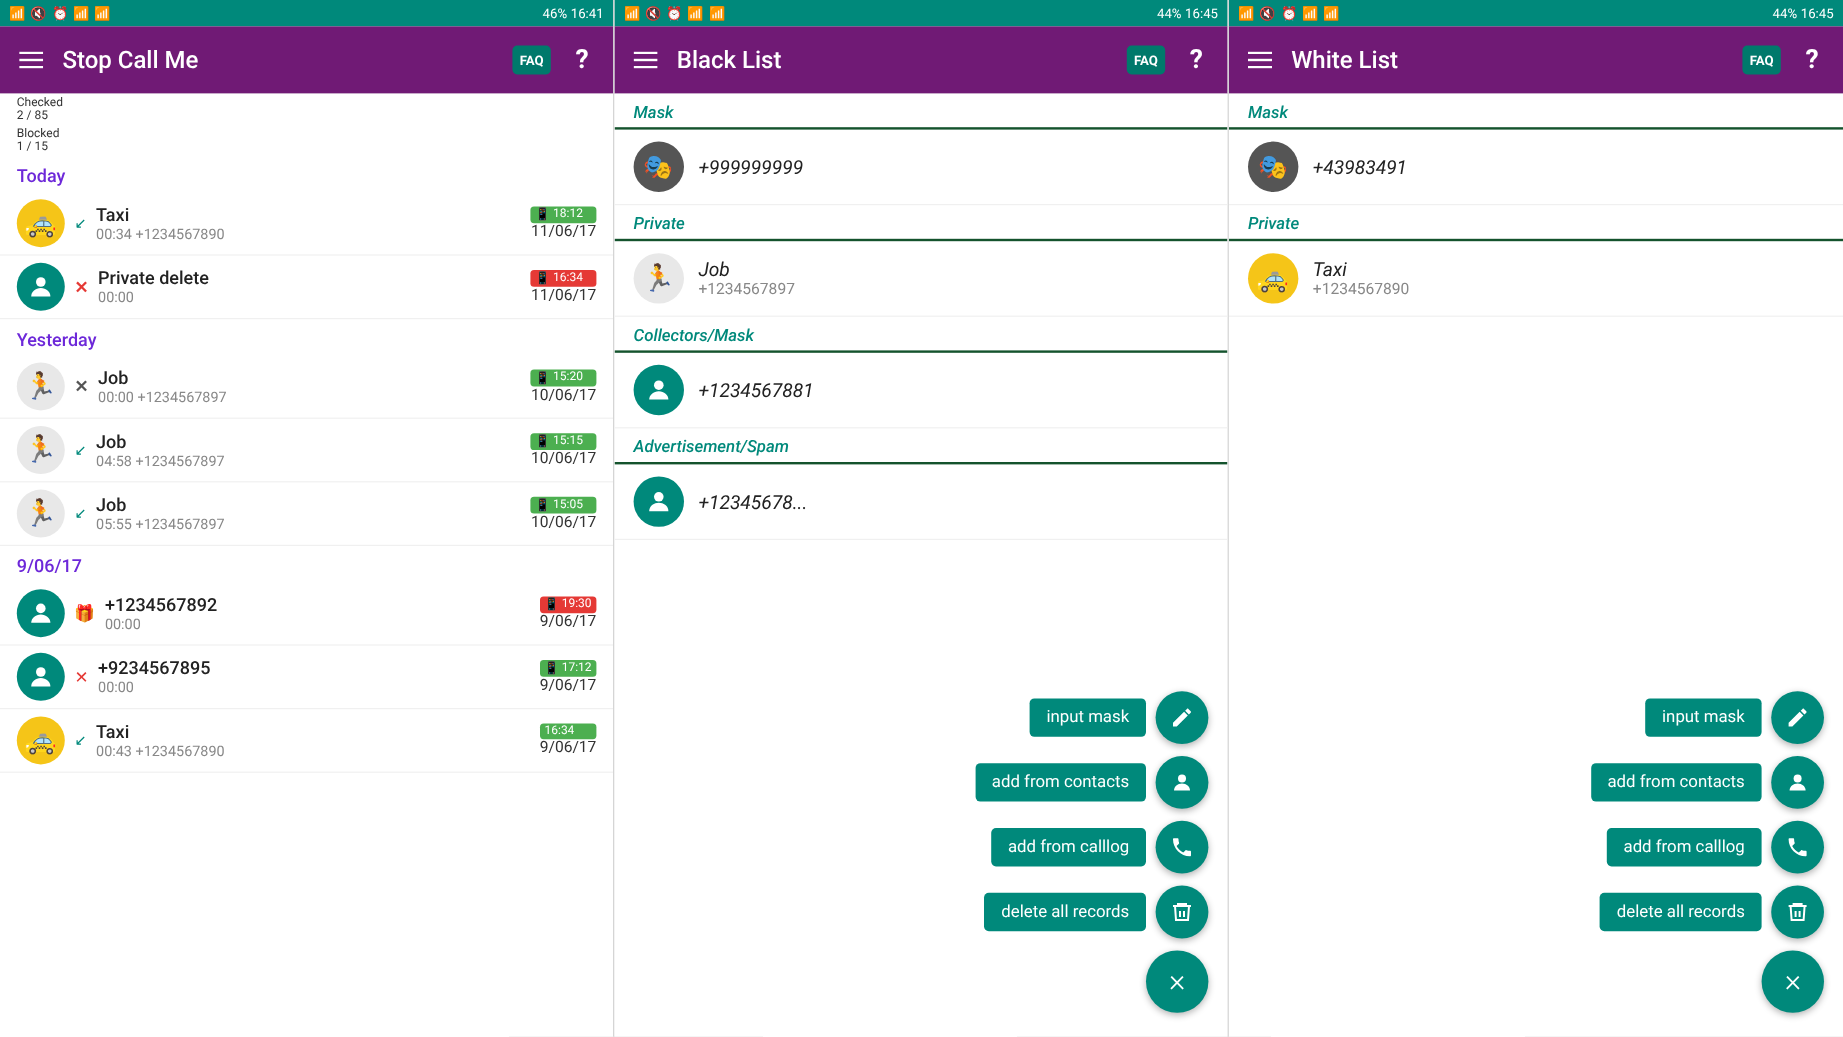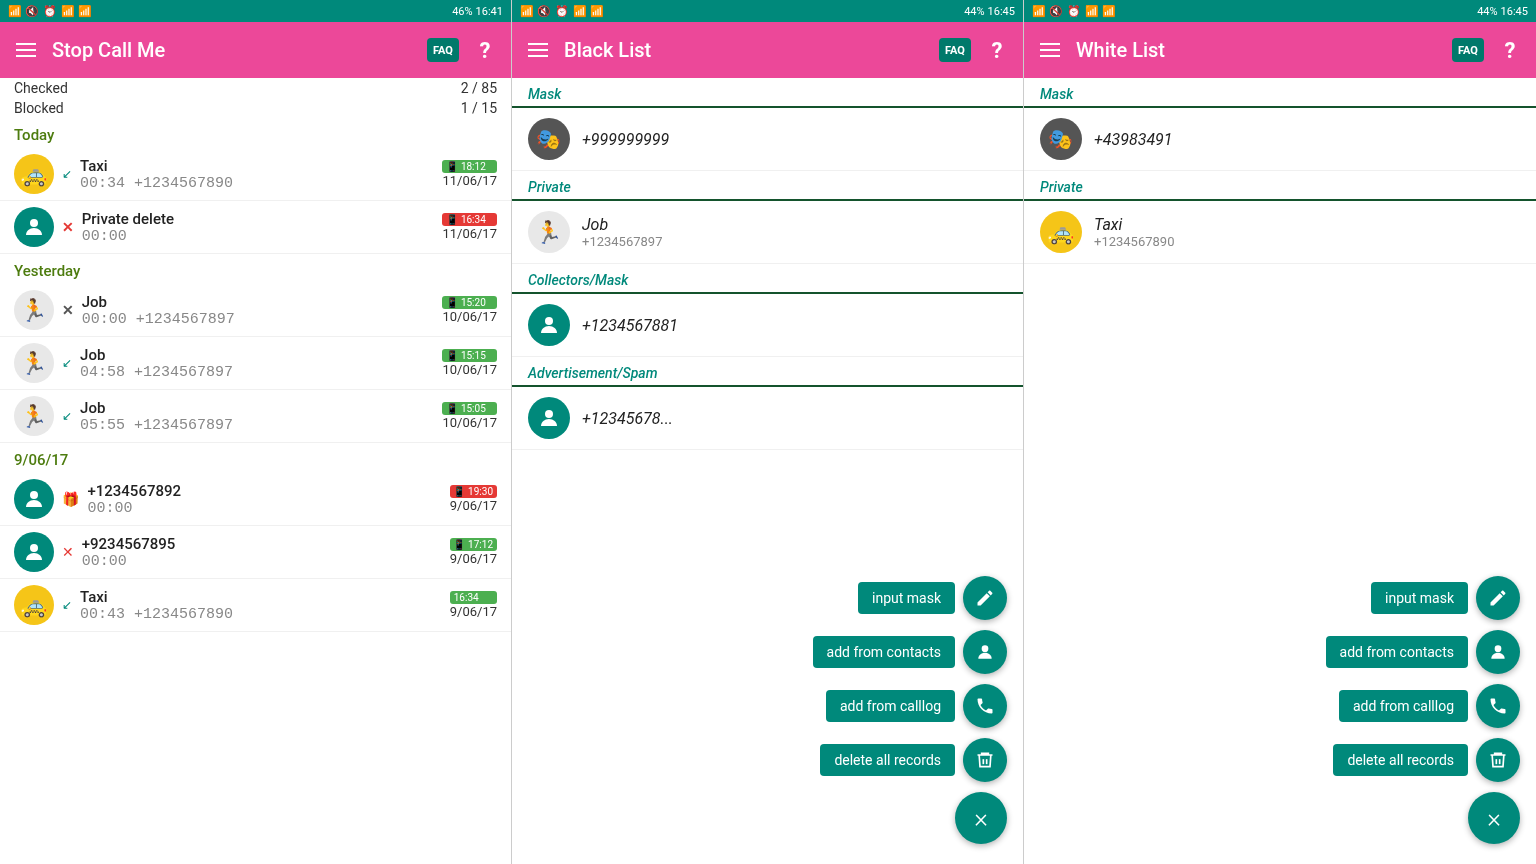--- a/index.html
+++ b/index.html
@@ -27,21 +27,21 @@
       font-size: 11px;
       padding: 3px 8px;
       display: flex;
       justify-content: space-between;
       align-items: center;
       height: 22px;
     }
     .status-bar-left { display: flex; gap: 4px; align-items: center; }
     .status-bar-right { display: flex; gap: 3px; align-items: flex-end; }
     .app-bar {
-      background: #ec4899;
+      background: #701a75;
       color: white;
       padding: 0 12px;
       height: 56px;
       display: flex;
       align-items: center;
       gap: 12px;
     }
     .app-bar-title {
       flex: 1;
       font-size: 20px;
@@ -79,28 +79,29 @@
     }
     .today-total {
       color: #00897B;
       font-size: 13px;
       display: flex;
       align-items: center;
       gap: 4px;
     }
     .stats-row {
       padding: 2px 14px;
-      font-size: 14px;
+      font-size: 10px;
       color: #333;
       display: flex;
       justify-content: space-between;
+      flex-direction: column;
     }
     .section-header {
       padding: 8px 14px 4px;
-      color: #4d7c0f;
+      color: #6d28d9;
       font-size: 15px;
       font-weight: 500;
     }
     .call-row {
       display: flex;
       align-items: center;
       padding: 6px 14px;
       border-bottom: 1px solid #f0f0f0;
       gap: 8px;
     }
@@ -130,23 +131,22 @@
     }
     .call-name {
       font-size: 15px;
       font-weight: 500;
       color: #222;
       display: flex;
       align-items: center;
       gap: 4px;
     }
     .call-sub {
-      font-size: 15px;
+      font-size: 12px;
       color: #888;
-      font-family: Liberation Mono, monospace;
     }
     .call-time-col {
       text-align: right;
       font-size: 13px;
       color: #333;
     }
     .call-badge {
       background: #4caf50;
       color: white;
       font-size: 10px;

